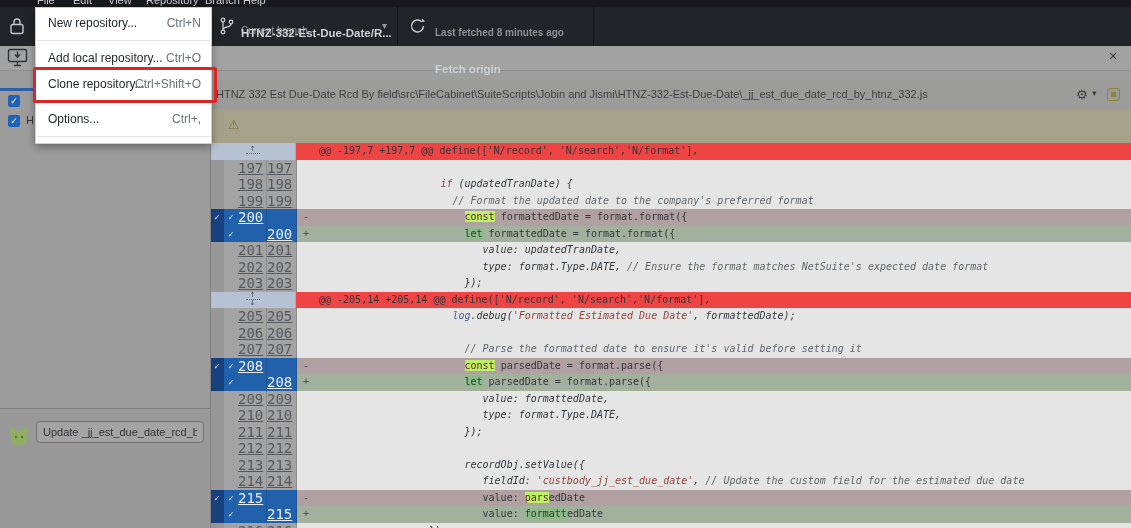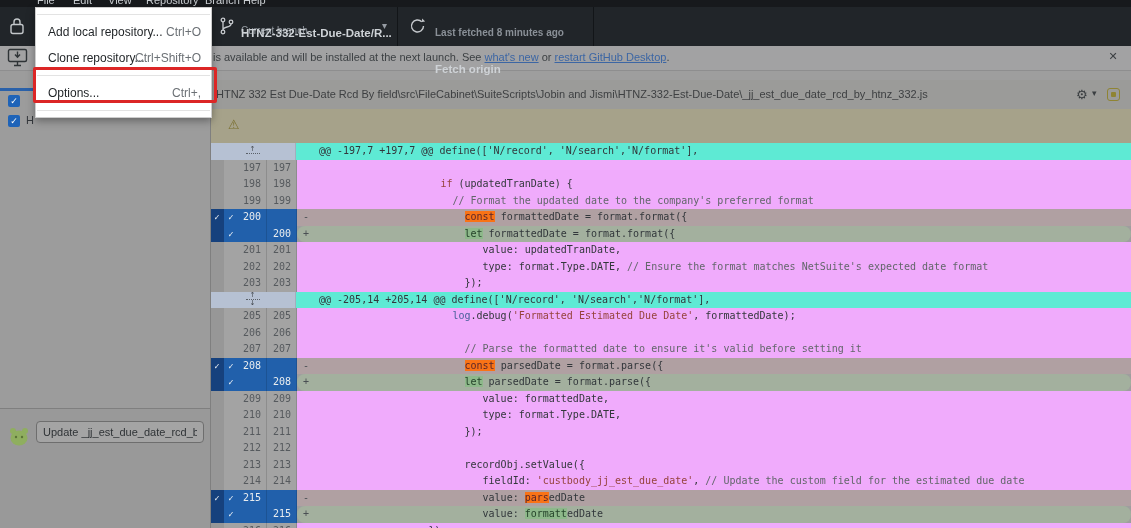--- a/index.html
+++ b/index.html
@@ -43,39 +43,39 @@
   #warnbar{position:absolute;left:0;top:29px;width:921px;height:34px;background:#a6a28a;
            border-bottom:1px solid #95917b;}
   #warn-icon{position:absolute;left:18px;top:8px;font-size:13px;color:#7a6f2e;}
   #warnbar .wtext{position:absolute;left:40px;top:10px;font-size:11px;color:#3e4040;}
 
   
   #diff-rows{position:absolute;left:0;top:63px;width:921px;}
   .drow{display:flex;height:16.5px;font-family:"DejaVu Sans Mono",monospace;font-size:10px;line-height:16.5px;}
   .g-strip{width:14px;flex:none;text-align:center;color:#f0f3f6;font-size:9px;}
   .g-check{width:14px;flex:none;text-align:center;color:#f0f3f6;font-size:9px;}
-  .g-old,.g-new{flex:none;text-align:right;color:#565a5e;font-size:10px;
-        border-right:1px solid rgba(0,0,0,0.13);}
+  .g-old,.g-new{flex:none;text-align:right;color:#565a5e;font-size:14px;
+        border-right:1px solid rgba(0,0,0,0.13);text-decoration:underline;}
   .g-old{width:23px;padding-right:5px;}
   .g-new{width:24px;padding-right:5px;}
   .d-content{flex:1;white-space:pre;overflow:hidden;}
   .d-marker{display:inline-block;width:17px;padding-left:6px;color:#4a4f53;}
   .r-ctx .g-strip{background:#979797;}
   .r-ctx .g-check,.r-ctx .g-old,.r-ctx .g-new{background:#a3a3a3;}
-  .r-ctx .d-content{background:#f0abfc;color:#32373b;}
+  .r-ctx .d-content{background:#e5e5e5;color:#32373b;font-style:italic;}
   .r-hunk .g-merged{width:85px;flex:none;background:#b6c1d3;border-right:1px solid rgba(0,0,0,0.1);
         display:flex;align-items:center;justify-content:center;}
-  .r-hunk .d-content{background:#5eead4;color:#3e4754;}
+  .r-hunk .d-content{background:#ef4444;color:#3e4754;}
   .r-sel .g-strip{background:#16417d;}
   .r-sel .g-check,.r-sel .g-old,.r-sel .g-new{background:#2160ab;}
   .r-sel .g-old,.r-sel .g-new{color:#e8ecef;}
   .r-del .d-content{background:#b0a0a2;}
-  .r-add .d-content{background:#a3b09e;border-radius:8px;}
+  .r-add .d-content{background:#a3b09e;}
   .tp{color:#32373b;} .tc{color:#62666a;} .ts{color:#96433c;} .tk{color:#96433c;} .tf{color:#49609b;}
-  .hd{background:#f97316;color:#59262b;}
+  .hd{background:#bef264;color:#59262b;}
   .ha{background:#8db88a;color:#24432a;}
   .expand{display:flex;flex-direction:column;align-items:center;color:#41464d;
         font-family:"DejaVu Sans",sans-serif;font-size:7px;line-height:5px;}
   .expand .dots{width:14px;border-top:1px dotted #5a6068;margin:1px 0;}
 
   
   #sidebar{left:0;top:70px;width:210px;height:458px;background:#9c9c9c;z-index:2;
         border-right:1px solid #7f7f7f;}
   #tabs{position:absolute;left:0;top:0;width:210px;height:21px;}
   .tab{position:absolute;top:3px;font-size:11px;color:#3a3e42;}
@@ -147,21 +147,20 @@
   </div>
   <div class="tb-divider" style="left:593px;"></div>
 </div>
 
 <div id="banner" class="abs">
   <svg width="21" height="20" style="position:absolute;left:7px;top:2px;">
     <rect x="1.5" y="1.5" width="18" height="12" rx="1.5" fill="none" stroke="#2f3437" stroke-width="1.4"></rect>
     <path d="M10.5 3.5 v5 M8 6.5 l2.5 2.8 2.5 -2.8" fill="none" stroke="#2f3437" stroke-width="1.4"></path>
     <path d="M7 17.5 h7 M10.5 13.5 v4" stroke="#2f3437" stroke-width="1.4"></path>
   </svg>
-  <div class="btext"><span>is available and will be installed at the next launch. See </span><a href="#">what's new</a><span> or </span><a href="#">restart GitHub Desktop</a><span>.</span></div>
   <div id="banner-close" class="icon-font">✕</div>
 </div>
 
 <div id="diff-pane" class="abs">
   <div id="filebar">
     <div class="fpath">HTNZ 332 Est Due-Date Rcd By field\src\FileCabinet\SuiteScripts\Jobin and Jismi\HTNZ-332-Est-Due-Date\_jj_est_due_date_rcd_by_htnz_332.js</div>
     <div id="gear" class="icon-font">⚙</div>
     <div id="gear-chevron" class="icon-font">▾</div>
     <div id="mod-badge"></div>
   </div>
@@ -368,20 +367,24 @@
       <ellipse cx="11" cy="13" rx="8.5" ry="7.5" fill="#8fae5f"></ellipse>
       <circle cx="8" cy="12" r="1.2" fill="#5c7438"></circle>
       <circle cx="14" cy="12" r="1.2" fill="#5c7438"></circle>
     </svg>
     <input id="summary-input" type="text" value="Update _jj_est_due_date_rcd_by_htr" style="">
 
   </div>
 </div>
 
 <div id="file-menu" class="abs">
+    <div class="menu-item">
+      <span class="mi-label">New repository...</span>
+      <span class="mi-shortcut">Ctrl+N</span>
+    </div>
     <div class="menu-sep"></div>
     <div class="menu-item">
       <span class="mi-label">Add local repository...</span>
       <span class="mi-shortcut">Ctrl+O</span>
     </div>
     <div class="menu-item">
       <span class="mi-label">Clone repository...</span>
       <span class="mi-shortcut">Ctrl+Shift+O</span>
     </div>
     <div class="menu-sep"></div>

